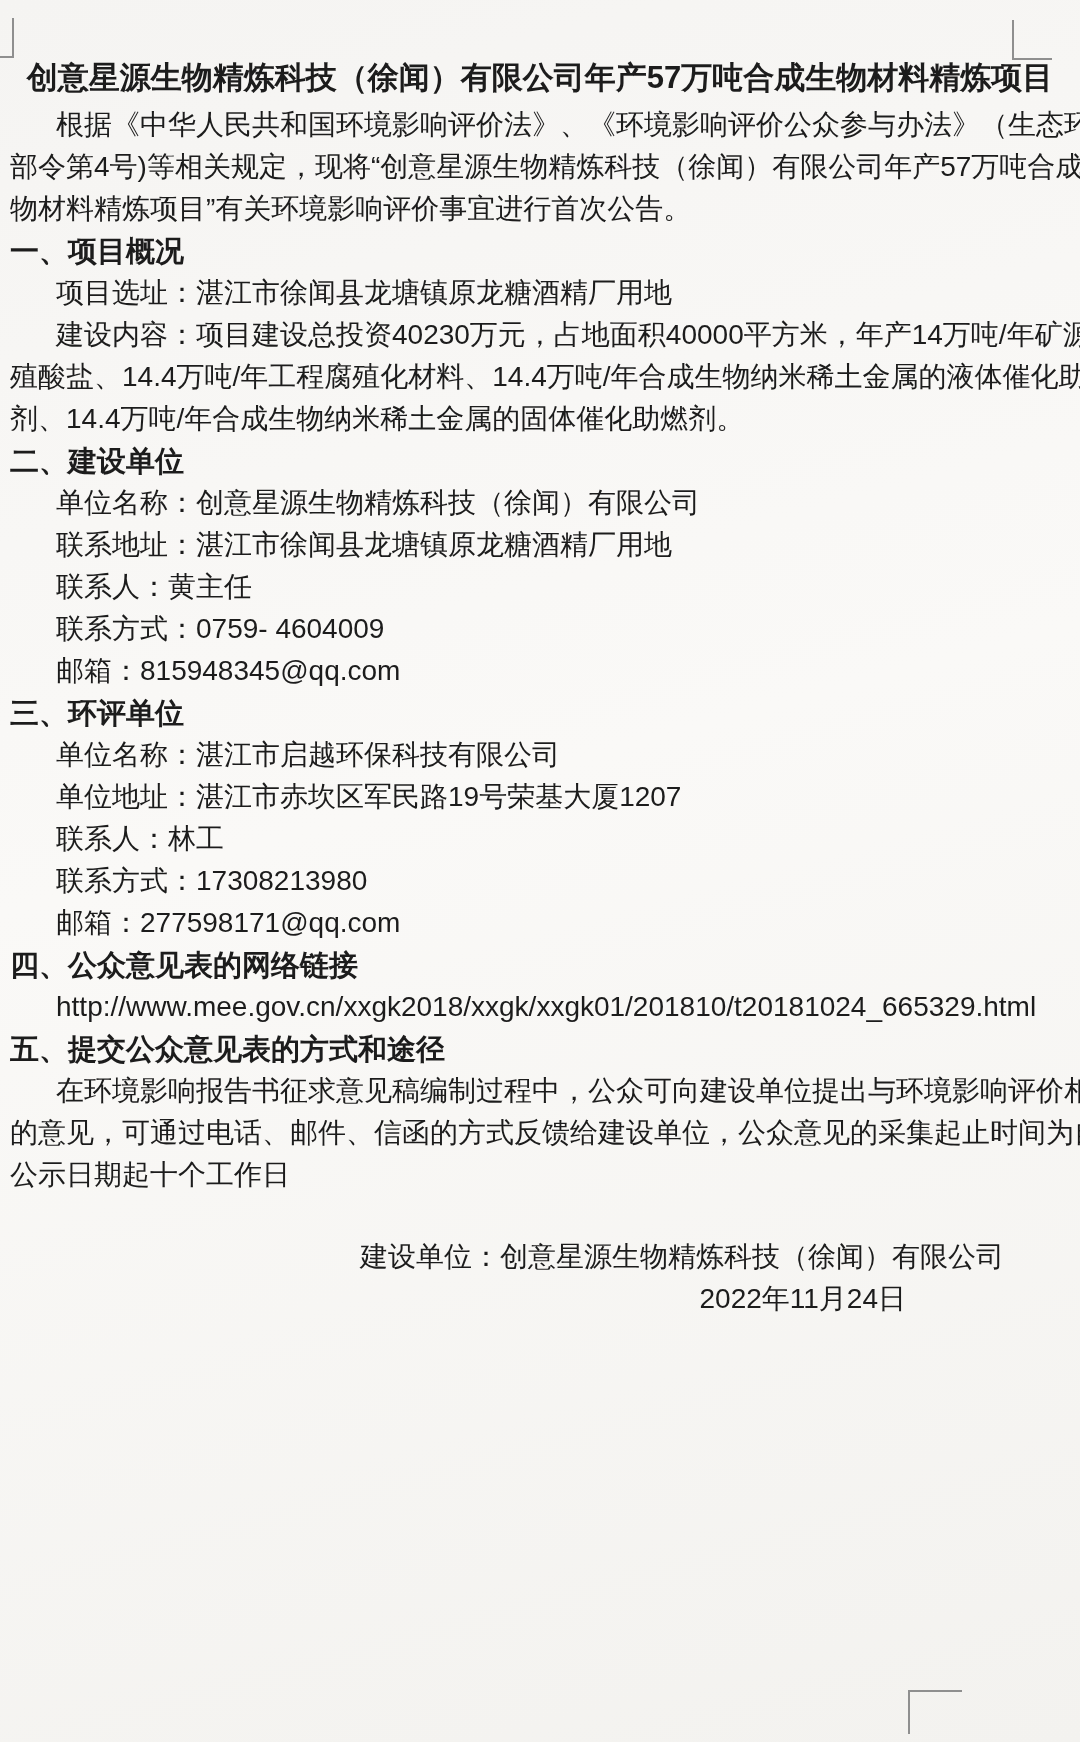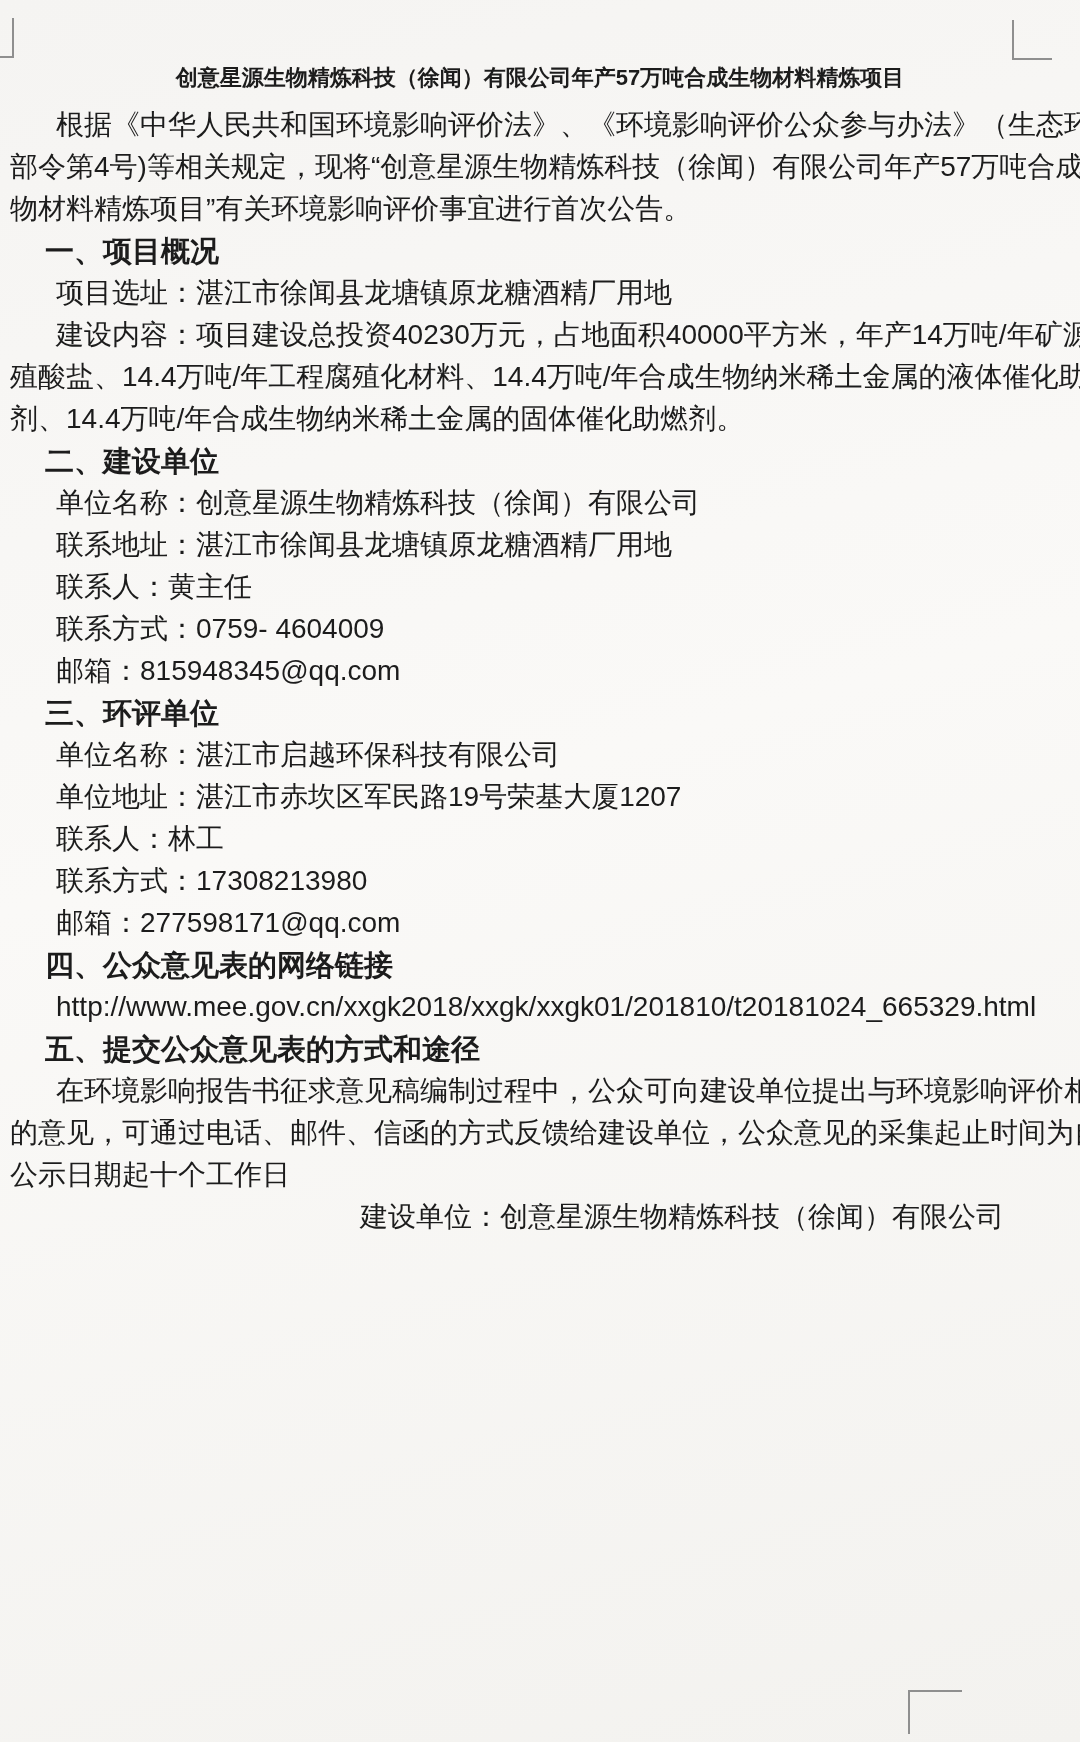--- a/index.html
+++ b/index.html
@@ -14,37 +14,37 @@
     color: #1c1c1c;
     font-family: "Liberation Sans", "DejaVu Sans", sans-serif;
     overflow: hidden;
   }
 
   .content { padding: 52px 10px 0 10px; }
 
   .title-line {
     text-align: center;
     font-weight: bold;
-    font-size: 22px;
+    font-size: 31px;
     line-height: 52px;
     height: 52px;
     white-space: pre;
   }
 
   .line {
     font-size: 28px;
     line-height: 42px;
     height: 42px;
     white-space: pre;
   }
-  .line.heading { font-weight: bold; font-size: 29px; margin-left: 35px; }
+  .line.heading { font-weight: bold; font-size: 29px; }
   .line.item { padding-left: 46px; }
   .line.flush { padding-left: 0; }
 
-  .signature-block { }
+  .signature-block { margin-top: 40px; }
   .sig-company {
     font-size: 28px; line-height: 42px; height: 42px;
     text-align: right; padding-right: 66px; white-space: pre;
   }
   .sig-date {
     font-size: 28px; line-height: 42px; height: 42px;
     text-align: right; padding-right: 164px; white-space: pre;
   }
 
   
@@ -112,17 +112,18 @@
         <div class="line heading">四、公众意见表的网络链接</div>
         <div class="line item">http://www.mee.gov.cn/xxgk2018/xxgk/xxgk01/201810/t20181024_665329.html</div>
         <div class="line heading">五、提交公众意见表的方式和途径</div>
         <div class="line item">在环境影响报告书征求意见稿编制过程中，公众可向建设单位提出与环境影响评价相关</div>
         <div class="line flush">的意见，可通过电话、邮件、信函的方式反馈给建设单位，公众意见的采集起止时间为自本</div>
         <div class="line flush">公示日期起十个工作日</div>
       </div>
 
     <div class="signature-block">
       <div class="sig-company">建设单位：创意星源生物精炼科技（徐闻）有限公司</div>
+      <div class="sig-date">2022年11月24日</div>
     </div>
   </div>
 
 
 </div>
 
 </body></html>

